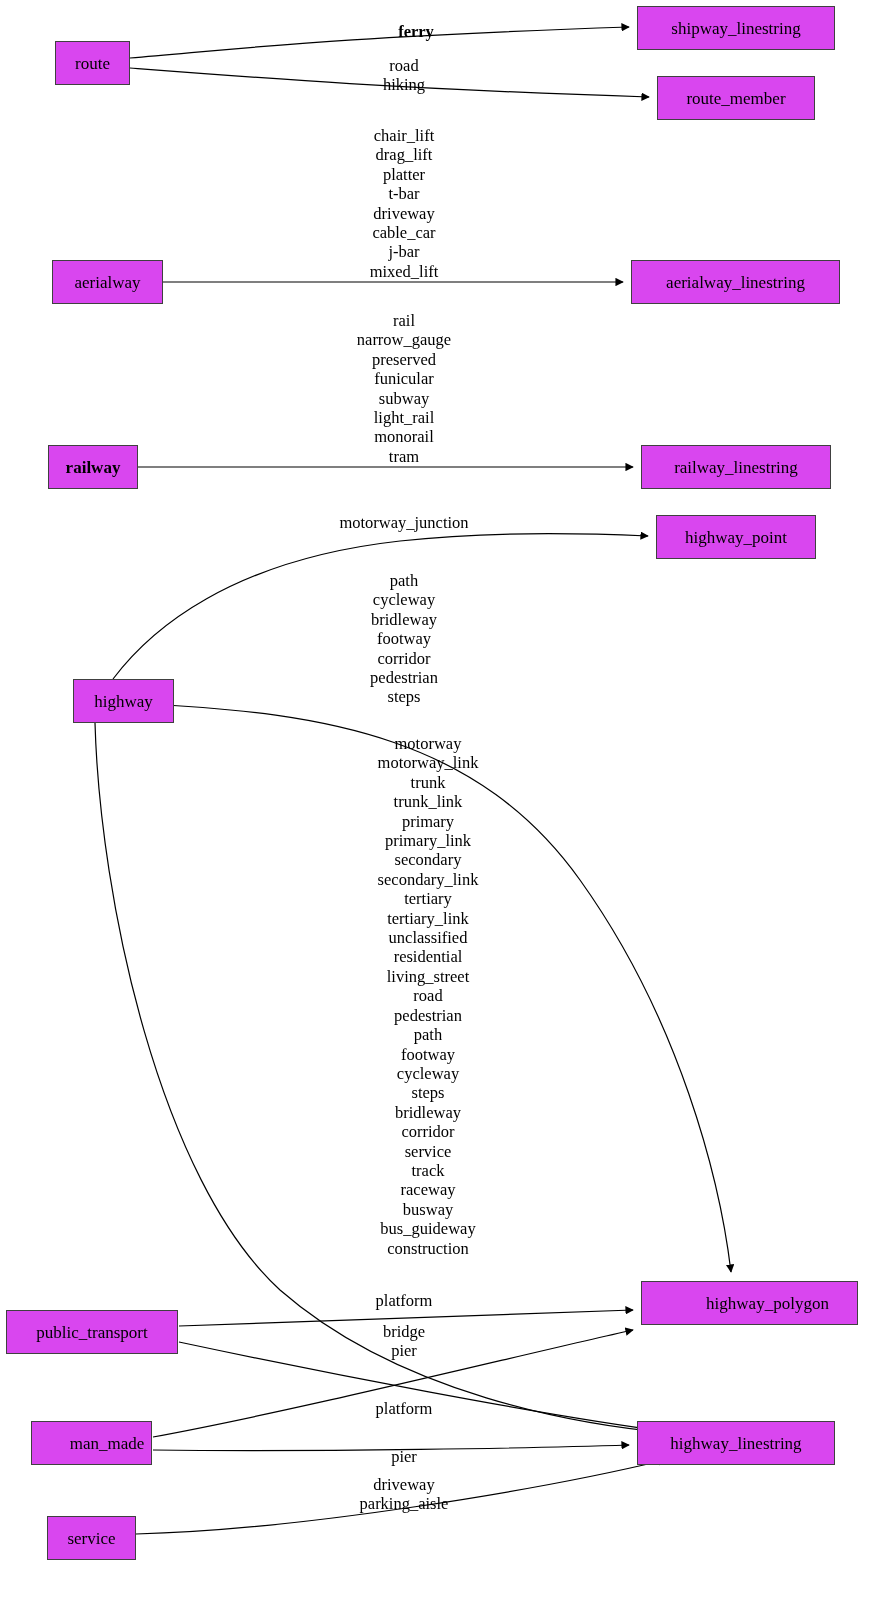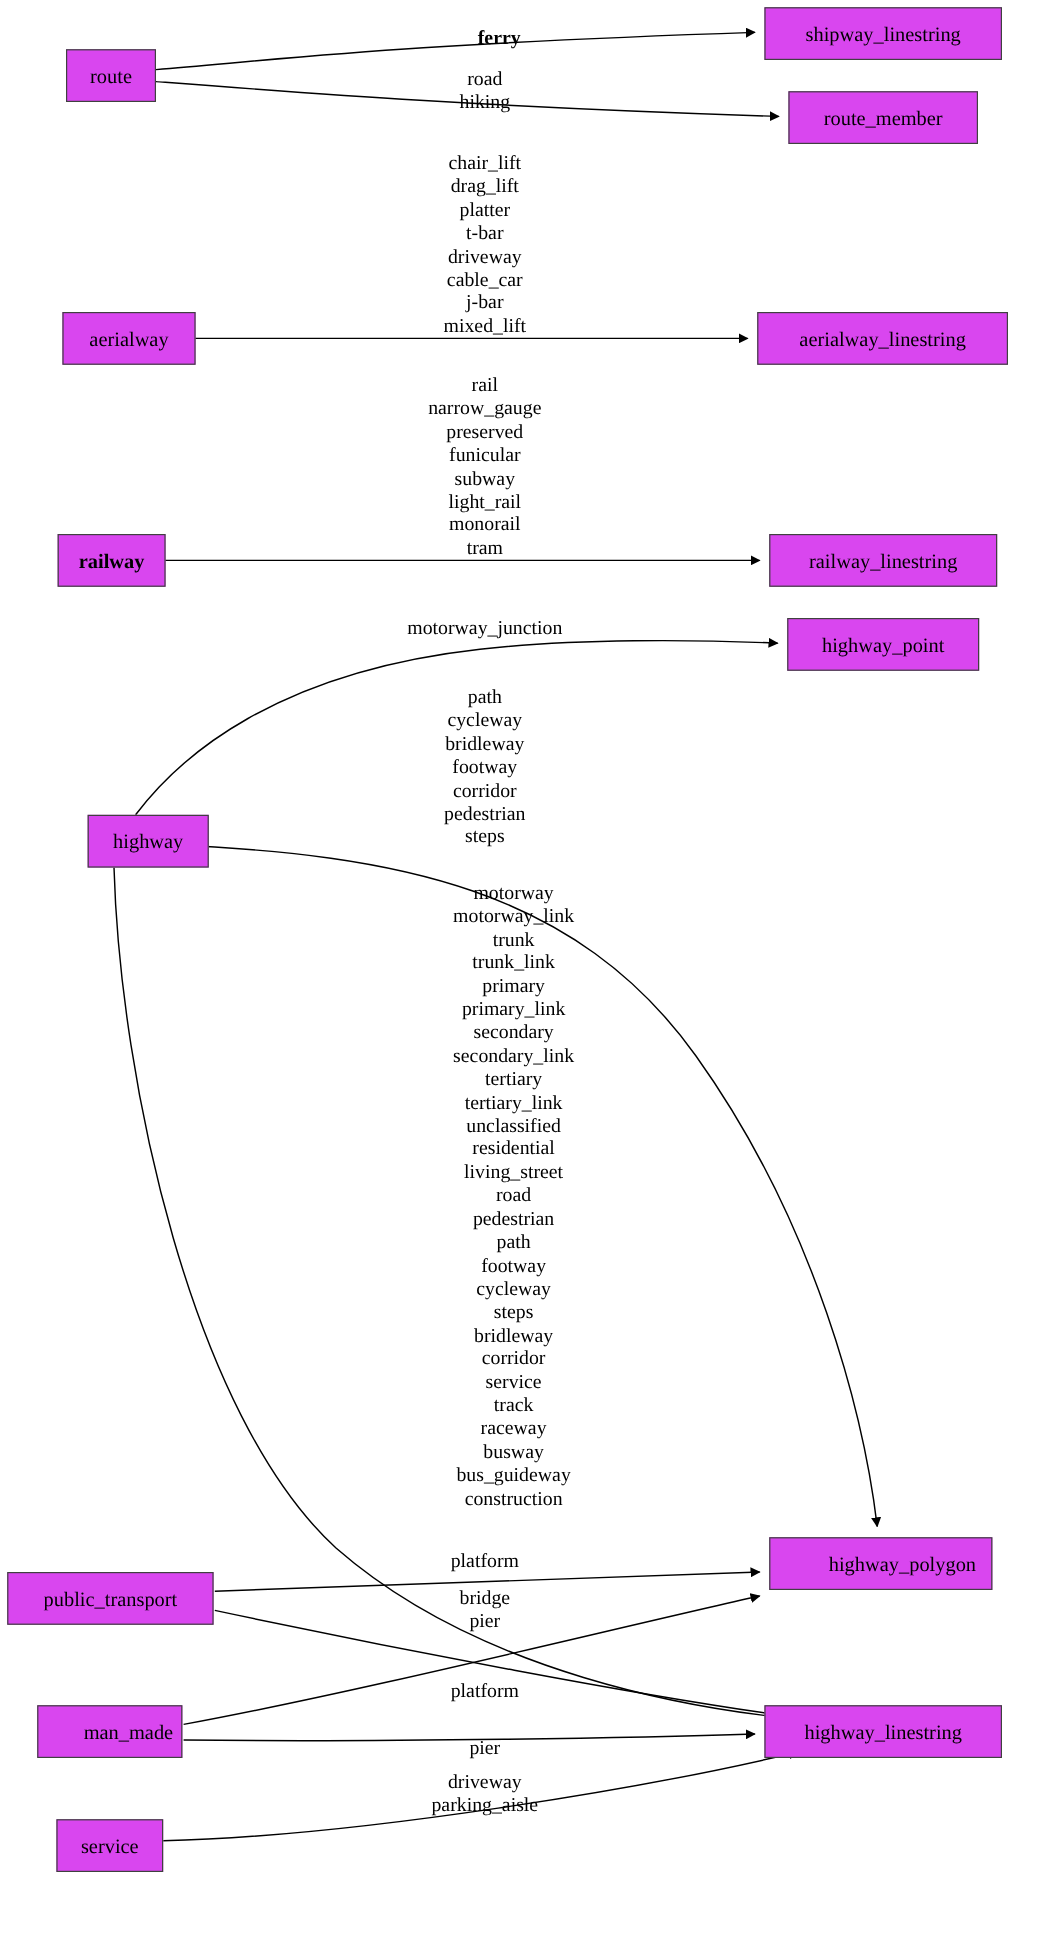--- a/index.html
+++ b/index.html
@@ -77,21 +77,21 @@
   <div id="node-layer">
       <div class="node" style="left: 55px; top: 41px; width: 75px; height: 44px;">route</div>
       <div class="node" style="left: 637px; top: 6px; width: 198px; height: 44px;">shipway_linestring</div>
       <div class="node" style="left: 657px; top: 76px; width: 158px; height: 44px;">route_member</div>
       <div class="node" style="left: 36px; top: 260px; width: 111px; height: 44px; margin-left: 16px;">aerialway</div>
       <div class="node" style="left: 631px; top: 260px; width: 209px; height: 44px;">aerialway_linestring</div>
       <div class="node" style="left: 48px; top: 445px; width: 90px; height: 44px; font-weight: bold;">railway</div>
       <div class="node" style="left: 641px; top: 445px; width: 190px; height: 44px;">railway_linestring</div>
       <div class="node" style="left: 656px; top: 515px; width: 160px; height: 44px;">highway_point</div>
       <div class="node" style="left: 41px; top: 679px; width: 101px; height: 44px; margin-left: 32px;">highway</div>
-      <div class="node" style="left: 641px; top: 1281px; width: 186px; height: 44px; padding-left: 36px;">highway_polygon</div>
+      <div class="node" style="left: 641px; top: 1281px; width: 217px; height: 44px; padding-left: 36px;">highway_polygon</div>
       <div class="node" style="left: 6px; top: 1310px; width: 172px; height: 44px;">public_transport</div>
       <div class="node" style="left: 31px; top: 1421px; width: 121px; height: 44px; padding-left: 31px;">man_made</div>
       <div class="node" style="left: 637px; top: 1421px; width: 198px; height: 44px;">highway_linestring</div>
       <div class="node" style="left: 47px; top: 1516px; width: 89px; height: 44px;">service</div>
     </div>
   <div id="label-layer">
       <div class="edge-label" style="left: 416px; top: 22px; font-weight: bold;">ferry</div>
       <div class="edge-label" style="left: 404px; top: 56px;">road
 hiking</div>
       <div class="edge-label" style="left: 404px; top: 126px;">chair_lift

